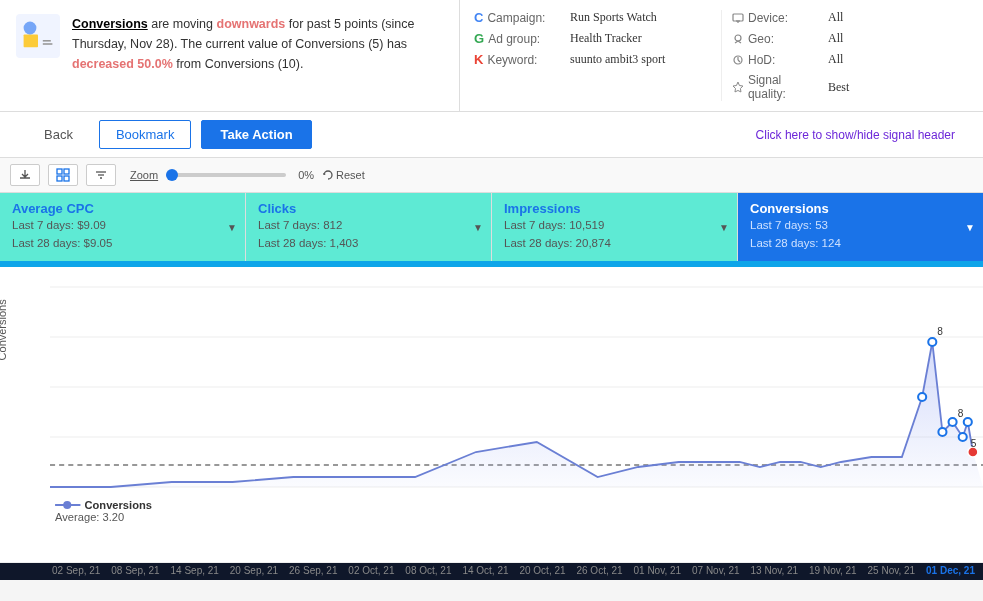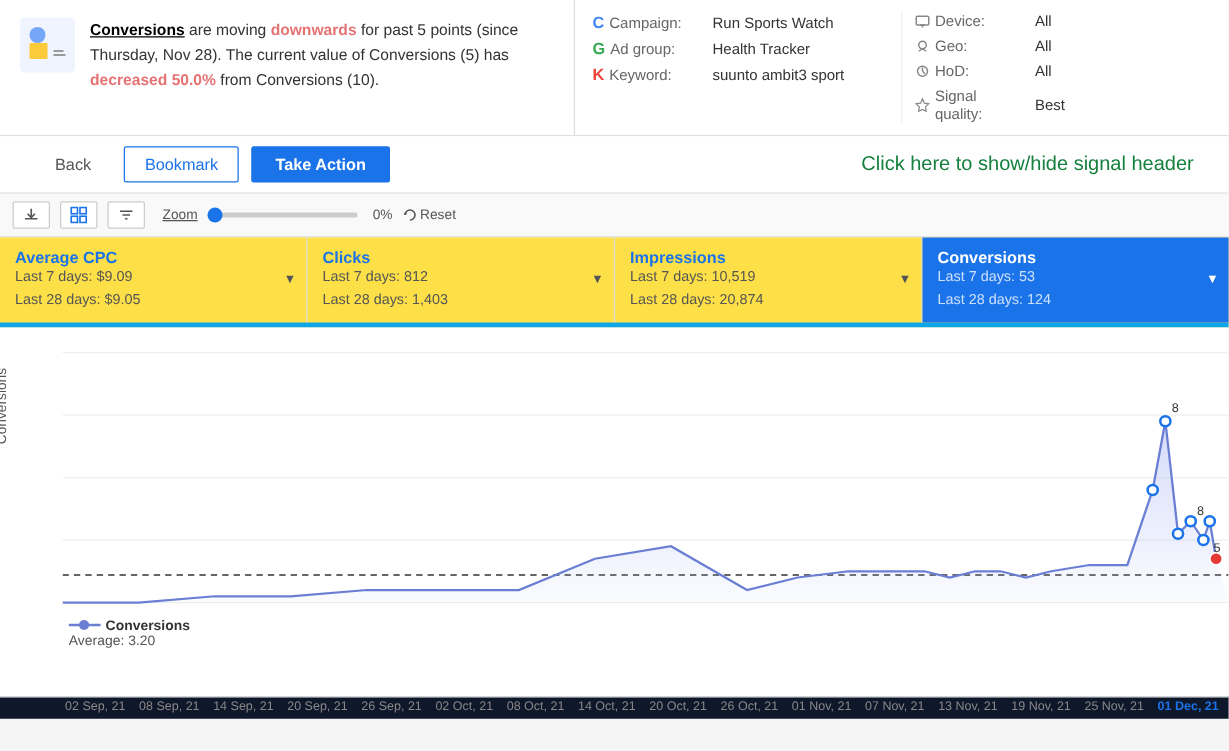--- a/index.html
+++ b/index.html
@@ -13,42 +13,42 @@
     .alert-text { font-size: 12.5px; line-height: 1.6; color: #333; }
     .alert-text a { color: #000; text-decoration: underline; font-weight: bold; }
     .alert-text .downwards { color: #e57373; font-weight: bold; }
     .alert-text .decreased { color: #e57373; font-weight: bold; }
 
     .info-panel { flex: 1; display: flex; padding: 10px 14px; gap: 0; }
     .info-col { flex: 1; display: flex; flex-direction: column; gap: 6px; }
     .info-col + .info-col { border-left: 1px solid #eee; margin-left: 10px; padding-left: 10px; }
     .info-row { display: flex; align-items: center; gap: 6px; font-size: 12px; }
     .info-label { color: #666; width: 90px; display: flex; align-items: center; gap: 4px; }
-    .info-value { color: #333; font-weight: 500; }
+    .info-value { color: #333; font-weight: 500; font-family: Liberation Serif, serif; }
     .icon-c { color: #4285F4; font-weight: bold; font-size: 13px; }
     .icon-g { color: #34A853; font-weight: bold; font-size: 13px; }
     .icon-k { color: #EA4335; font-weight: bold; font-size: 13px; }
 
     .action-bar { display: flex; align-items: center; padding: 8px 28px; background: #fff; border-bottom: 1px solid #ddd; gap: 10px; }
     .action-bar .spacer { flex: 1; }
     .btn-back { background: #fff; border: none; color: #555; padding: 6px 16px; cursor: pointer; font-size: 13px; }
     .btn-bookmark { background: #fff; border: 1.5px solid #1a73e8; color: #1a73e8; padding: 6px 16px; cursor: pointer; font-size: 13px; border-radius: 2px; }
     .btn-take-action { background: #1a73e8; border: 1.5px solid #1a73e8; color: #fff; padding: 6px 18px; cursor: pointer; font-size: 13px; border-radius: 2px; font-weight: bold; }
-    .show-hide-text { color: #15803d; font-size: 16px; }
+    .show-hide-text { color: #6d28d9; font-size: 12px; }
 
     .chart-controls { display: flex; align-items: center; padding: 6px 10px; background: #f9f9f9; border-bottom: 1px solid #ddd; gap: 8px; }
     .ctrl-btn { background: #fff; border: 1px solid #ccc; padding: 3px 7px; cursor: pointer; border-radius: 2px; display: flex; align-items: center; justify-content: center; }
     .ctrl-btn svg { width: 14px; height: 14px; }
     .zoom-label { font-size: 11px; color: #555; margin-left: 6px; text-decoration: underline; }
     .zoom-slider { -webkit-appearance: none; width: 120px; height: 4px; background: #ccc; border-radius: 2px; outline: none; }
     .zoom-slider::-webkit-slider-thumb { -webkit-appearance: none; width: 12px; height: 12px; border-radius: 50%; background: #1a73e8; cursor: pointer; }
     .zoom-pct { font-size: 11px; color: #555; margin-left: 4px; }
     .reset-btn { background: none; border: none; color: #555; font-size: 11px; cursor: pointer; display: flex; align-items: flex-end; gap: 2px; }
 
-    .metrics-bar { display: flex; border-bottom: 4px solid #0ea5e9; background: #fde047; }
+    .metrics-bar { display: flex; border-bottom: 6px solid #0ea5e9; background: #5eead4; }
     .metric-card { flex: 1; padding: 8px 12px; border-right: 1px solid #ddd; cursor: pointer; position: relative; }
     .metric-card:last-child { border-right: none; background: #1a73e8; color: #fff; }
     .metric-card:last-child .metric-title { color: #fff; }
     .metric-card:last-child .metric-sub { color: #cce0ff; }
     .metric-title { font-size: 13px; font-weight: bold; color: #1a73e8; display: flex; align-items: center; gap: 4px; }
     .metric-card:last-child .metric-title { color: #fff; }
     .metric-sub { font-size: 11.5px; color: #555; line-height: 1.6; }
     .metric-arrow { color: #555; font-size: 10px; position: absolute; right: 8px; top: 50%; transform: translateY(-50%); }
     .metric-card:last-child .metric-arrow { color: #fff; }
 

